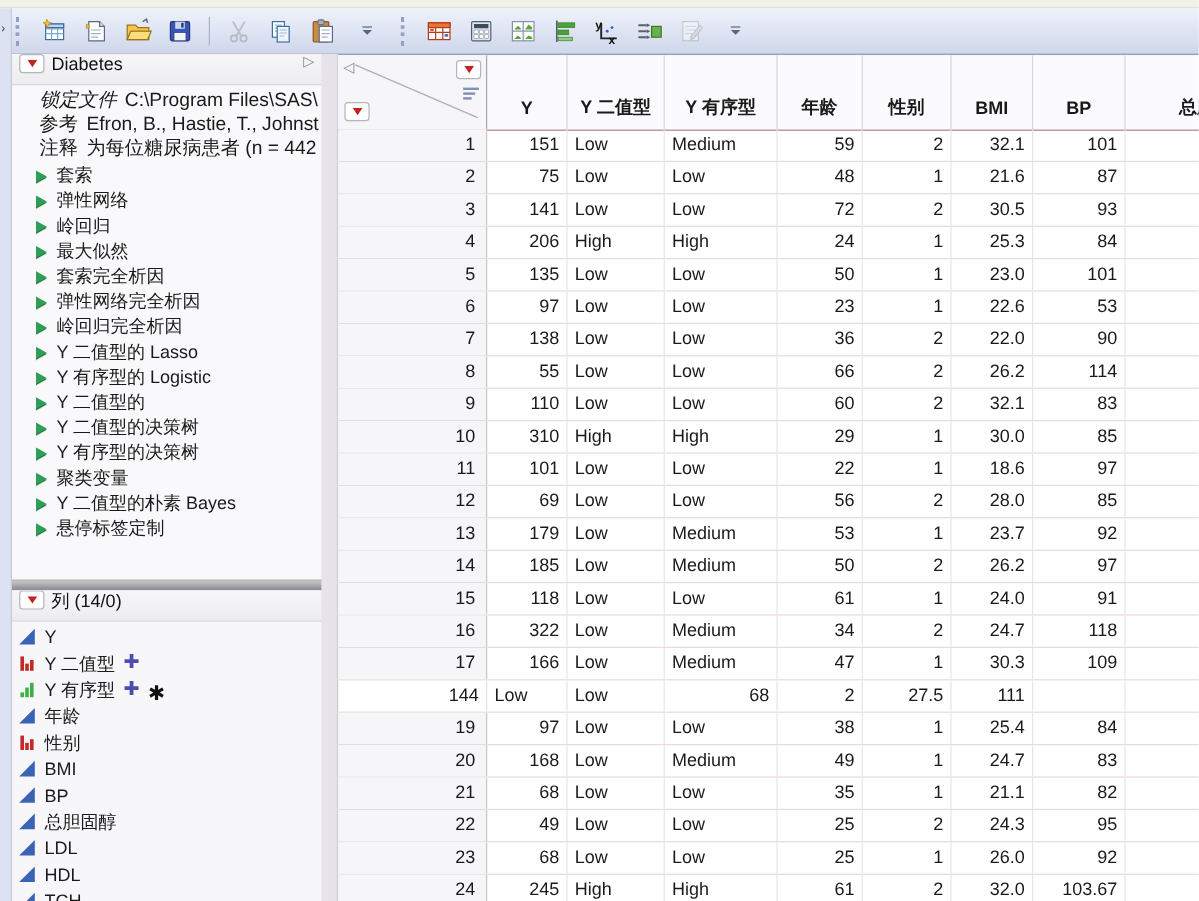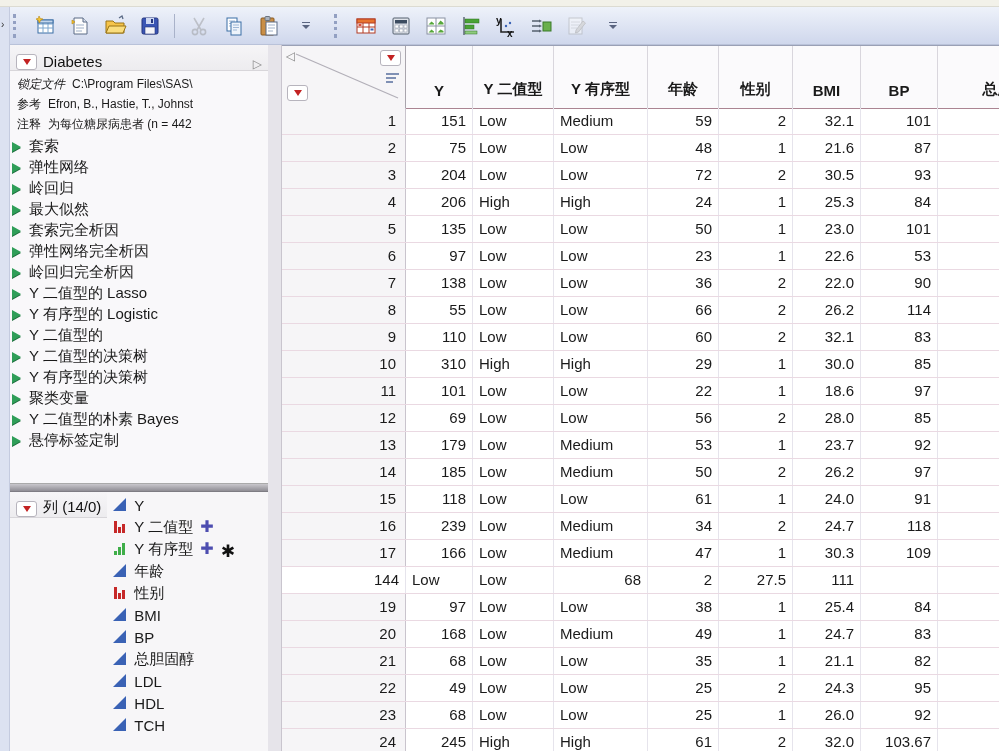--- a/index.html
+++ b/index.html
@@ -21,38 +21,38 @@
   .tb-sep{width:1px;height:24px;background:#a9b2c9;margin:0 3px;}
   .tb-overflow{display:flex;flex-direction:column;align-items:center;gap:2px;padding:2px;margin-left:2px;}
   .tb-overflow .bar{width:8px;height:1px;background:#5a6residue580;background:#5a6580;}
   .tb-overflow .tri{width:0;height:0;border-left:4px solid transparent;border-right:4px solid transparent;border-top:4px solid #5a6580;}
   
   #edge-strip{position:absolute;top:7px;left:0;bottom:0;width:9px;background:#dce2f1;border-right:1px solid #c4cbdf;}
   #edge-strip .chev{position:absolute;top:12px;left:1px;font-size:10px;color:#333;}
   
   #left-panels{position:absolute;left:10px;top:45px;width:258px;bottom:0;display:flex;flex-direction:column;
     background:#f7f6f8;border-right:1px solid #b6b3bc;}
-  .panel-header{height:25px;flex:none;display:flex;align-items:flex-end;gap:6px;padding:0 6px;
+  .panel-header{height:25px;flex:none;display:flex;align-items:flex-start;gap:6px;padding:0 6px;
     background:linear-gradient(#f6f5f7,#edecef);border-bottom:1px solid #d8d6da;}
   .panel-title{font-size:15px;color:#111;white-space:nowrap;}
   .dock-arrow{margin-left:auto;color:#8a8a8a;font-size:12px;line-height:1;}
   .hotspot{width:19px;height:14px;flex:none;background:#fff;border:1px solid #b7b4bd;border-radius:3px;
     display:flex;align-items:center;justify-content:center;}
   .hs-tri{width:0;height:0;border-left:4px solid transparent;border-right:4px solid transparent;border-top:6px solid #c32222;}
   #table-panel{height:438px;flex:none;display:flex;flex-direction:column;overflow:hidden;background:#f9f8fa;}
-  #props{padding:3px 0 1px 7px;font-size:12px;line-height:20px;}
+  #props{padding:3px 0 1px 7px;font-size:16px;line-height:20px;margin-left:16px;}
   .prop-line{white-space:nowrap;overflow:hidden;}
   .prop-label{margin-right:7px;}
   .prop-label.italic{font-style:italic;}
   #script-list{list-style:none;margin:1px 0 0 0;padding:0;font-size:15px;}
-  #script-list li{height:21px;display:flex;align-items:center;gap:8px;padding-left:2px;white-space:nowrap;}
+  #script-list li{height:21px;display:flex;align-items:center;gap:8px;padding-left:20px;white-space:nowrap;}
   .play-icon{width:0;height:0;flex:none;border-top:5px solid transparent;border-bottom:5px solid transparent;
     border-left:9px solid #2f9e58;filter:drop-shadow(0 1px 0 #1c6b3a);}
   #h-splitter{height:7px;flex:none;background:linear-gradient(#c9c7cc,#8f8d94);border-top:1px solid #aaa;border-bottom:1px solid #7e7c83;}
-  #columns-panel{flex:1;display:flex;flex-direction:row;overflow:hidden;background:#f7f6f8;}
+  #columns-panel{flex:1;display:flex;flex-direction:column;overflow:hidden;background:#f7f6f8;}
   #column-list{list-style:none;margin:2px 0 0 0;padding:0;font-size:15px;}
   #column-list li{height:22px;display:flex;align-items:center;gap:7px;padding-left:6px;white-space:nowrap;}
   .colicon{width:14px;height:14px;flex:none;position:relative;}
   .colicon.continuous::before{content:"";position:absolute;left:0;bottom:1px;width:0;height:0;
     border-left:13px solid transparent;border-bottom:13px solid #3a62b5;}
   .colicon.nominal::before,.colicon.nominal::after,.colicon.nominal i,
   .colicon.ordinal::before,.colicon.ordinal::after,.colicon.ordinal i{position:absolute;bottom:1px;width:3px;content:"";display:block;}
   .colicon.nominal::before{left:1px;height:12px;background:#c62828;}
   .colicon.nominal i{left:5px;height:6px;background:#c62828;}
   .colicon.nominal::after{left:9px;height:9px;background:#c62828;}
@@ -449,21 +449,21 @@
         <div class="cell str">Low</div>
         <div class="cell str">Low</div>
         <div class="cell num">48</div>
         <div class="cell num">1</div>
         <div class="cell num">21.6</div>
         <div class="cell num">87</div>
         <div class="cell num"></div>
       </div>
       <div class="grow">
         <div class="rh">3</div>
-        <div class="cell num">204</div>
+        <div class="cell num">141</div>
         <div class="cell str">Low</div>
         <div class="cell str">Low</div>
         <div class="cell num">72</div>
         <div class="cell num">2</div>
         <div class="cell num">30.5</div>
         <div class="cell num">93</div>
         <div class="cell num"></div>
       </div>
       <div class="grow">
         <div class="rh">4</div>
@@ -592,21 +592,21 @@
         <div class="cell str">Low</div>
         <div class="cell str">Low</div>
         <div class="cell num">61</div>
         <div class="cell num">1</div>
         <div class="cell num">24.0</div>
         <div class="cell num">91</div>
         <div class="cell num"></div>
       </div>
       <div class="grow">
         <div class="rh">16</div>
-        <div class="cell num">239</div>
+        <div class="cell num">322</div>
         <div class="cell str">Low</div>
         <div class="cell str">Medium</div>
         <div class="cell num">34</div>
         <div class="cell num">2</div>
         <div class="cell num">24.7</div>
         <div class="cell num">118</div>
         <div class="cell num"></div>
       </div>
       <div class="grow">
         <div class="rh">17</div>

